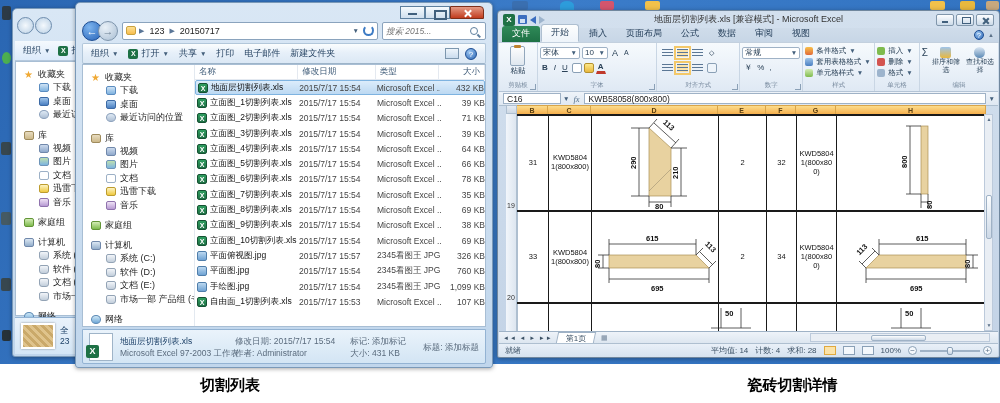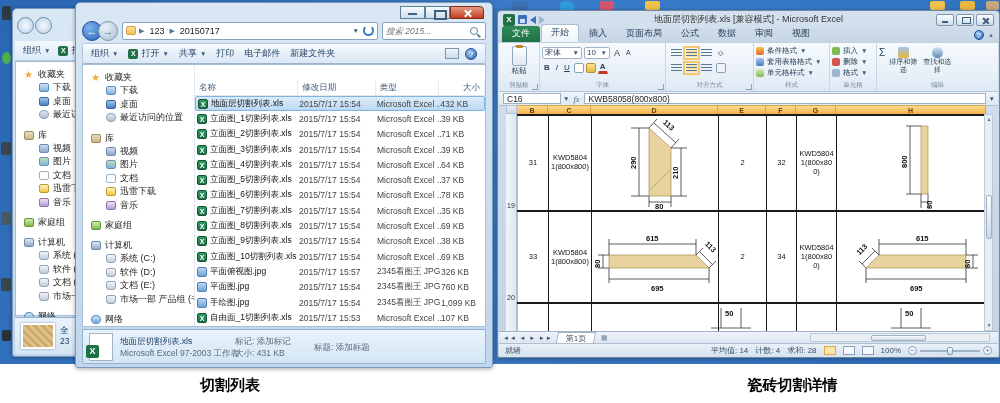--- a/index.html
+++ b/index.html
@@ -82,29 +82,29 @@
     display:flex; align-items:center; gap:10px; padding:0 8px; font-size:9px; color:#1e3c5c; }
   .tb-item { display:flex; align-items:center; gap:3px; white-space:nowrap; }
   .tb-caret { font-size:6.5px; color:#44607c; }
   .tb-right { margin-left:auto; display:flex; gap:6px; align-items:center; }
   .view-ic { width:14px; height:11px; border:1px solid #7d97ae; background:linear-gradient(#eef5fb,#cadcee); }
   .help-ic { width:12px; height:12px; border-radius:50%; background:radial-gradient(circle at 35% 30%,#9cc6f2,#2e68b5); border:1px solid #1d4d92; color:#fff; font-size:8px; text-align:center; line-height:12px; }
   .xls-mini { width:10px; height:10px; background:#1e7145; border-radius:2px; color:#fff; font-size:7px; font-weight:bold; text-align:center; line-height:10px; flex:none; }
 
   .exp-main { position:absolute; left:6px; right:6px; top:61px; bottom:40px; background:#fff; border:1px solid #a8bed4; display:flex; }
   .exp-main .sidebar { width:112px; border-right:1px solid #e3e9f0; overflow:hidden; }
-  .filelist { flex:1; position:relative; font-size:8.5px; overflow:hidden;margin-top:16px; }
+  .filelist { flex:1; position:relative; font-size:8.5px; overflow:hidden; }
   .fl-head { display:flex; height:15px; border-bottom:1px solid #e4e9f0; color:#3d5a77; align-items:center; }
   .fl-head > div { border-right:1px solid #e4e9f0; padding:0 4px; height:100%; display:flex; align-items:center; }
   .fh-name { width:104px; } .fh-date { width:78px; } .fh-type { width:64px; } .fh-size { width:46px; justify-content:flex-end; }
   .frow { display:flex; align-items:center; height:15.3px; padding:0 0 0 2px; }
   .frow.active { background:linear-gradient(#dcecfb,#bcd9f2); border:1px solid #7eb3e0; border-radius:2px; }
   .fc-name { width:102px; display:flex; align-items:center; gap:3px; white-space:nowrap; overflow:hidden; color:#111; }
   .fc-date { width:78px; color:#444; } .fc-type { width:64px; color:#444; white-space:nowrap; overflow:hidden; }
-  .fc-size { width:44px; color:#444; }
+  .fc-size { width:44px; text-align:right; color:#444; }
   .fic { width:10px; height:10px; flex:none; border-radius:2px; font-size:7px; font-weight:bold; color:#fff; text-align:center; line-height:10px; }
   .fi-excel { background:linear-gradient(#2f9e60,#1e7145); border:1px solid #155233; }
   .fi-jpg { background:linear-gradient(#bcd8f0,#6fa3d4); border:1px solid #4f7eab; }
 
   .exp-details { position:absolute; left:6px; right:6px; bottom:3px; height:35px;
     background:linear-gradient(#eaf3fb,#d3e5f4); border:1px solid #93b3d3; border-radius:0 0 2px 2px;
     display:flex; align-items:center; padding:0 6px; gap:7px; font-size:8.5px; }
   .bigxls { width:24px; height:28px; background:#fff; border:1px solid #9fb4c8; position:relative; flex:none; }
   .bigxls::after { content:"X"; position:absolute; left:-4px; bottom:2px; width:13px; height:13px; background:#1e7145; color:#fff; font-size:9px; font-weight:bold; text-align:center; line-height:13px; border-radius:2px; }
   .dcol { line-height:12px; white-space:nowrap; }
@@ -535,21 +535,21 @@
               <div class="fc-type">Microsoft Excel ...</div>
               <div class="fc-size">64 KB</div>
             </div>
             <div class="frow">
               <div class="fc-name">
                 <span class="fic fi-excel">X</span>
                 <span>立面图_5切割列表.xls</span>
               </div>
               <div class="fc-date">2015/7/17 15:54</div>
               <div class="fc-type">Microsoft Excel ...</div>
-              <div class="fc-size">37 KB</div>
+              <div class="fc-size">66 KB</div>
             </div>
             <div class="frow">
               <div class="fc-name">
                 <span class="fic fi-excel">X</span>
                 <span>立面图_6切割列表.xls</span>
               </div>
               <div class="fc-date">2015/7/17 15:54</div>
               <div class="fc-type">Microsoft Excel ...</div>
               <div class="fc-size">78 KB</div>
             </div>
@@ -626,20 +626,24 @@
               <div class="fc-size">107 KB</div>
             </div>
           </div>
       </div>
     </div>
     <div class="exp-details">
       <div class="bigxls"></div>
       <div class="dcol" style="width:108px;">
         <div class="dname">地面层切割列表.xls</div>
         <div class="dmeta">Microsoft Excel 97-2003 工作表</div>
+      </div>
+      <div class="dcol" style="width:118px;">
+        <div class="dmeta"><span>修改日期:</span> <span>2015/7/17 15:54</span></div>
+        <div class="dmeta"><span>作者:</span> <span>Administrator</span></div>
       </div>
       <div class="dcol" style="width:72px;">
         <div class="dmeta"><span>标记:</span> <span>添加标记</span></div>
         <div class="dmeta"><span>大小:</span> <span>431 KB</span></div>
       </div>
       <div class="dcol">
         <div class="dmeta"><span>标题:</span> <span>添加标题</span></div>
       </div>
     </div>
   </div>
@@ -716,20 +720,35 @@
           <span class="lines"></span>
           <span class="rsm" style="font-size:7px;">◇</span>
         </div>
         <div class="rrow" style="gap:4px;padding-left:3px;">
           <span class="lines"></span>
           <span class="lines sel"></span>
           <span class="lines"></span>
           <span class="sq" style="border:1px solid #8aa0b6;background:#eef4fa;"></span>
         </div>
         <div class="rg-label">对齐方式</div>
+        <div class="dlg"></div>
+      </div>
+      <div class="rgroup" style="width:66px;">
+        <div class="rrow">
+          <span class="rsel" style="width:58px;">
+              <span>常规</span>
+              <span class="tb-caret">▼</span>
+            </span>
+        </div>
+        <div class="rrow" style="gap:5px;padding-left:2px;">
+          <span>￥</span>
+          <span>%</span>
+          <span>,</span>
+        </div>
+        <div class="rg-label">数字</div>
         <div class="dlg"></div>
       </div>
       <div class="rgroup" style="width:76px;">
         <div class="stk-item">
             <span class="sq" style="width:8px;height:8px;background:linear-gradient(#f8c04a,#e06a3a);"></span>
             <span>条件格式</span>
             <span class="tb-caret">▼</span>
           </div>
         <div class="stk-item">
             <span class="sq" style="width:8px;height:8px;background:linear-gradient(#9fc4ea,#4a7fc1);"></span>

